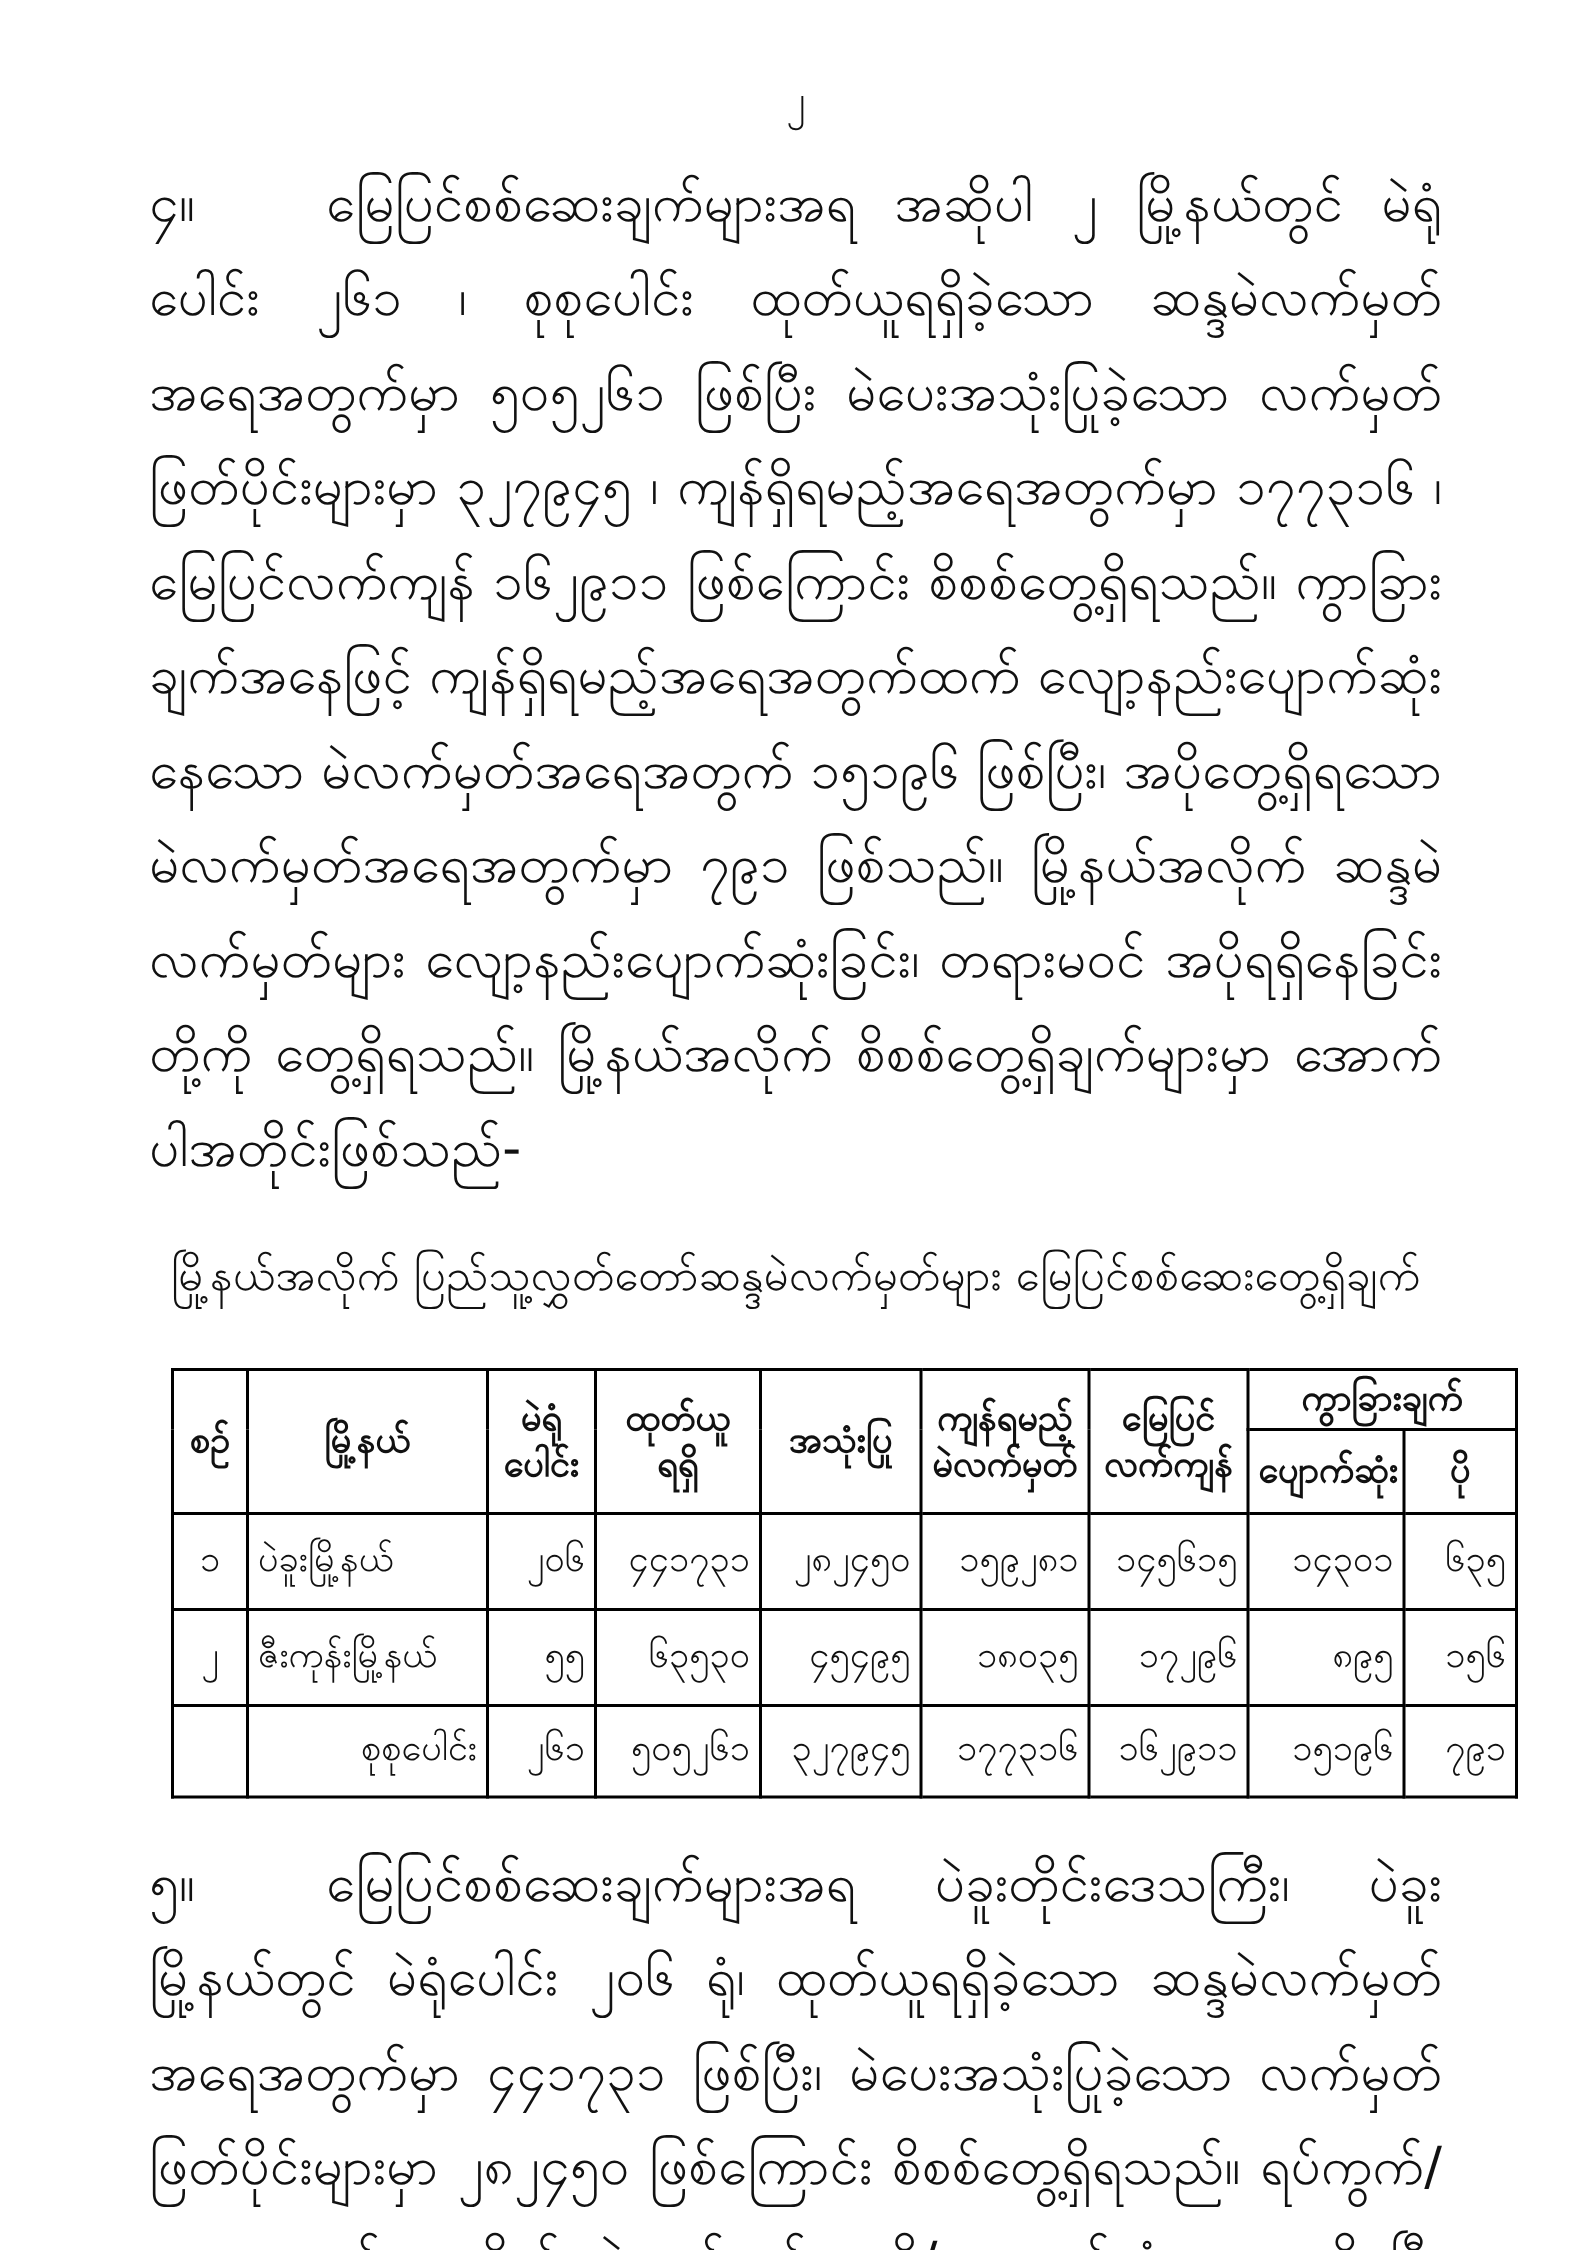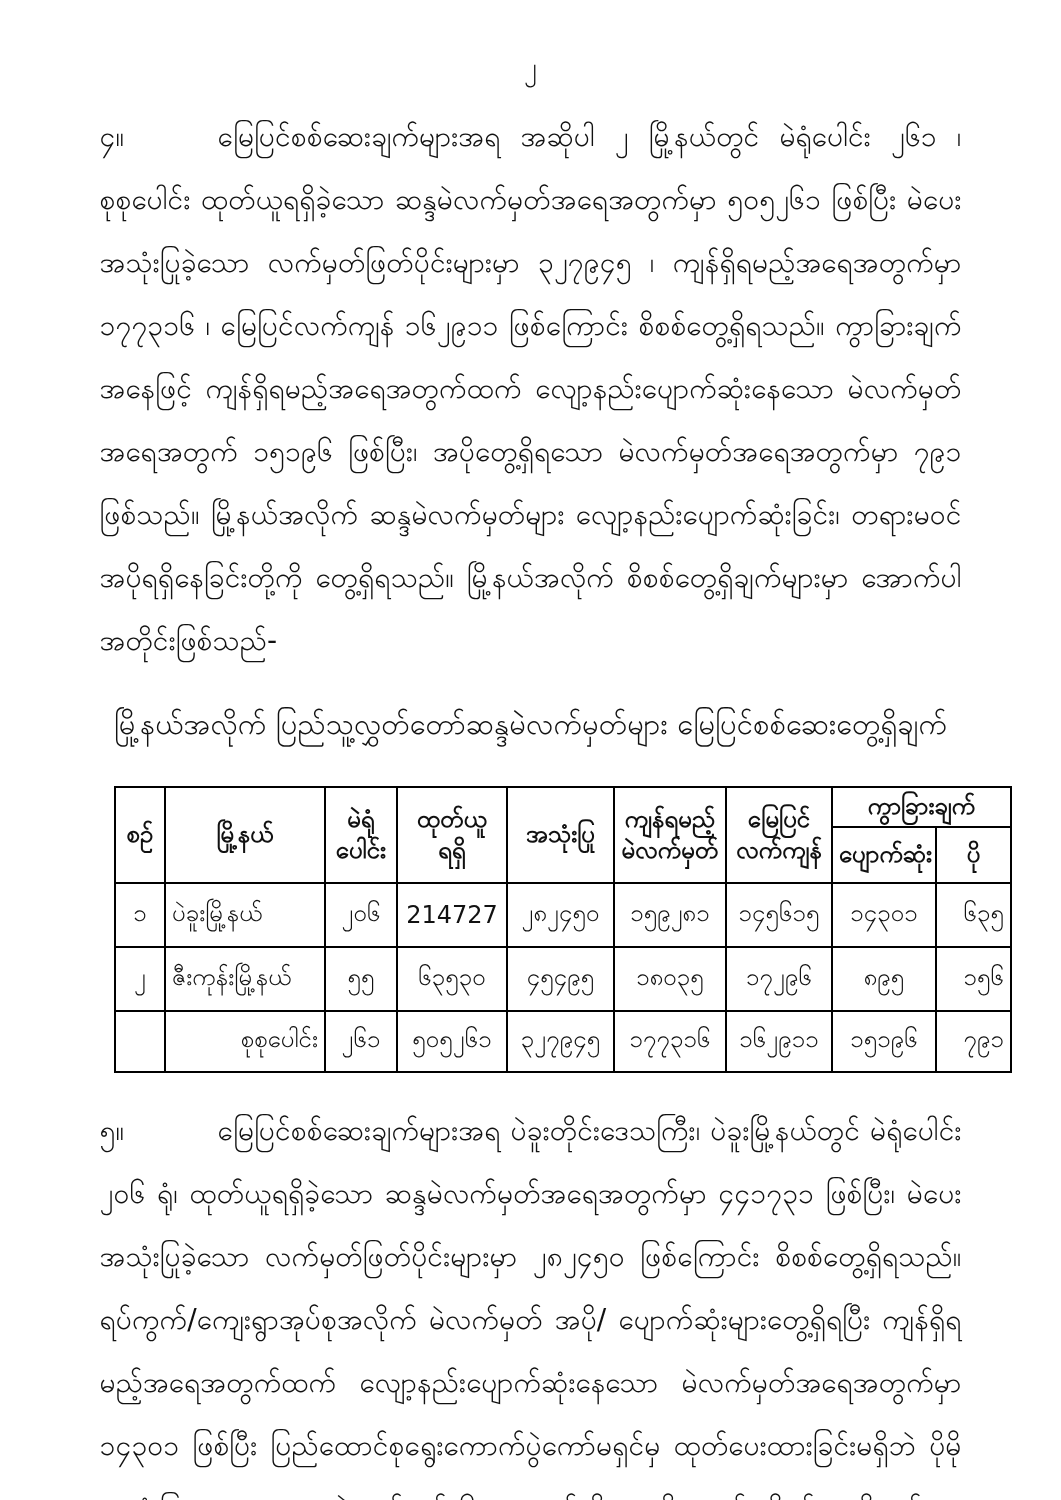--- a/index.html
+++ b/index.html
@@ -18,21 +18,21 @@
   }
   .page-number {
     padding-top: 52px;
     text-align: center;
     font-size: 26px;
     line-height: 1.2;
   }
   .para {
     width: 862px;
     margin: 22px auto 0 auto;
-    font-size: 28px;
+    font-size: 35px;
     line-height: 63px;
     text-align: justify;
     text-justify: inter-word;
     letter-spacing: 0.2px;
   }
   .para .pnum {
     display: inline-block;
     width: 118px;
   }
   .doc-heading {
@@ -60,21 +60,21 @@
   table.results th {
     font-weight: 700;
     text-align: center;
     line-height: 1.3;
   }
   table.results .h-top { height: 40px; }
   table.results .h-sub { height: 56px; }
   table.results td { height: 58px; }
   td.c-no   { text-align: center; }
   td.c-town { text-align: left; padding-left: 10px; font-family: Liberation Mono, monospace; }
-  td.c-num  { text-align: center; padding-right: 14px; }
+  td.c-num  { text-align: right; padding-right: 14px; }
   td.c-mid  { text-align: right; }
   tr.total-row td { font-weight: 400; height: 55px; }
   .section-heading-2 { margin-top: 50px; }
   .para-5 { margin-top: 26px; }
 </style>
 </head>
 <body>
 
 <div class="page">
 
@@ -110,21 +110,21 @@
       <tr class="h-sub">
         <th><span>ပျောက်ဆုံး</span></th>
         <th><span>ပို</span></th>
       </tr>
     </thead>
     <tbody>
       <tr>
         <td class="c-no">၁</td>
         <td class="c-town">ပဲခူးမြို့နယ်</td>
         <td class="c-num">၂၀၆</td>
-        <td class="c-num">214727</td>
+        <td class="c-num">၄၄၁၇၃၁</td>
         <td class="c-num">၂၈၂၄၅၀</td>
         <td class="c-num">၁၅၉၂၈၁</td>
         <td class="c-num">၁၄၅၆၁၅</td>
         <td class="c-num">၁၄၃၀၁</td>
         <td class="c-mid">၆၃၅</td>
       </tr>
       <tr>
         <td class="c-no">၂</td>
         <td class="c-town">ဇီးကုန်းမြို့နယ်</td>
         <td class="c-num">၅၅</td>

